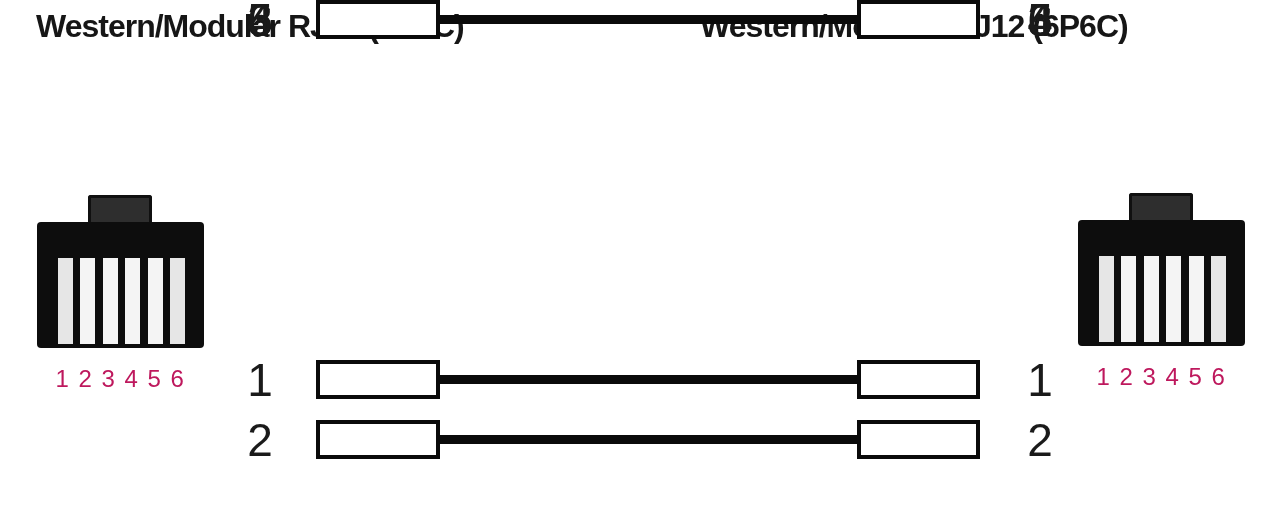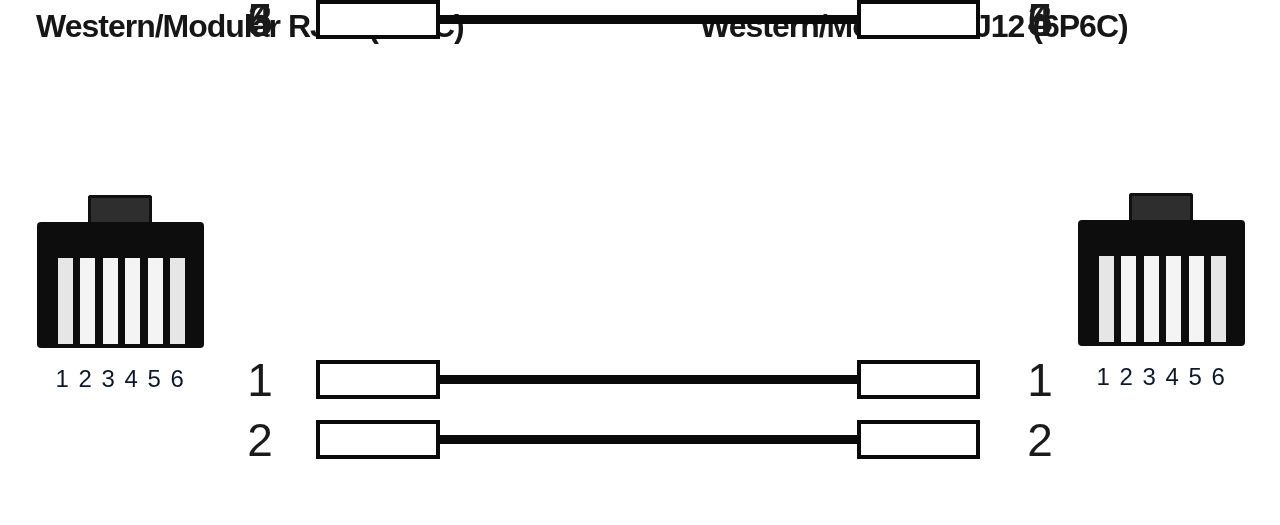--- a/index.html
+++ b/index.html
@@ -77,21 +77,21 @@
     display:flex;justify-content:space-between;
   }
   .connector .slot{
     width:15px;height:86px;background:var(--slot);
   }
   .connector .slot:first-child,
   .connector .slot:last-child{background:var(--slot-outer);}
   .connector .pins-label{
     position:absolute;left:0;top:170px;width:167px;
     text-align:center;font-size:24px;letter-spacing:1.5px;
-    color:#0f172a;white-space:nowrap;
+    color:#be185d;white-space:nowrap;
   }
 </style>
 </head>
 <body>
 
 <div class="stage">
 
   <div class="title title-left">Western/Modular RJ12 (6P6C)</div>
   <div class="title title-right">Western/Modular RJ12 (6P6C)</div>
 

